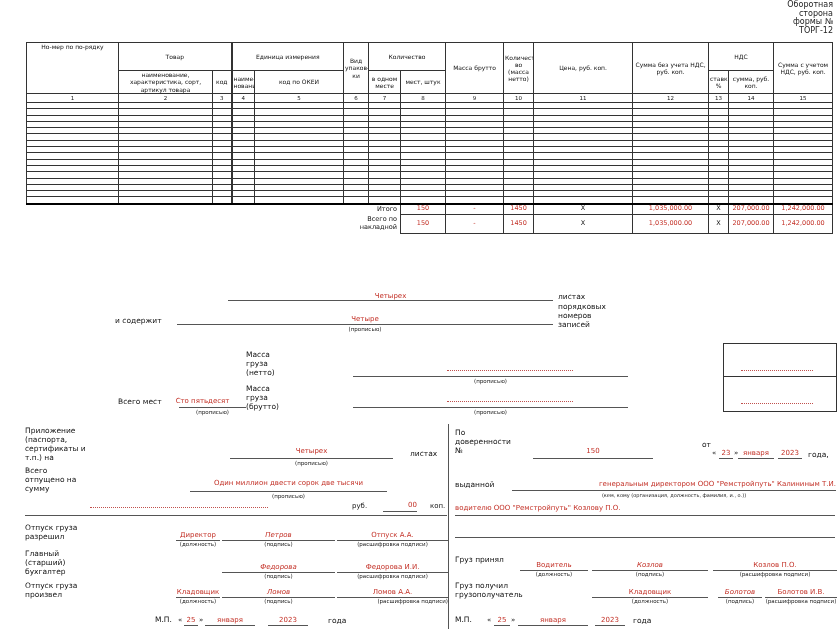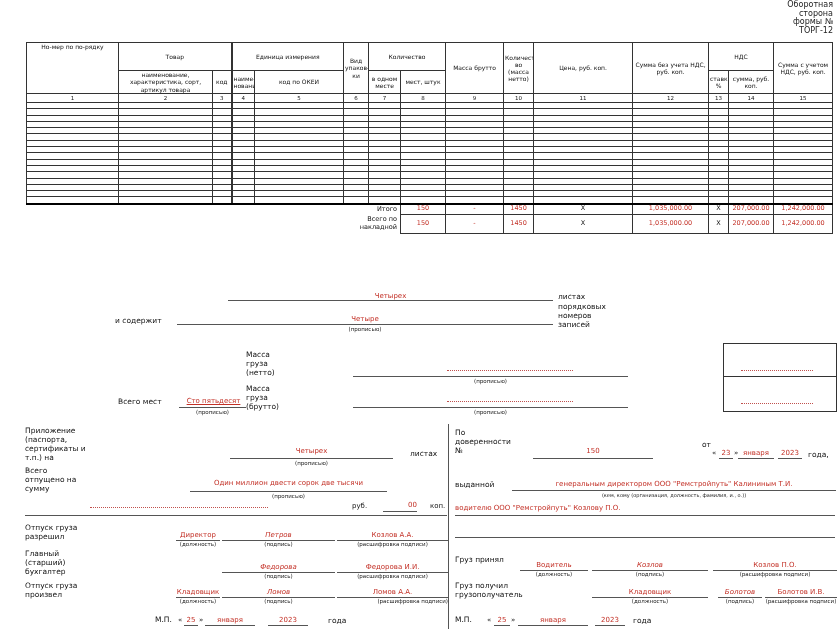--- a/index.html
+++ b/index.html
@@ -427,21 +427,21 @@
   <div class="fillred" style="left:177px;top:315px;width:376px;">Четыре</div>
   <div class="hline" style="left:177px;top:324px;width:376px;"></div>
   <div class="note-s" style="left:177px;top:327px;width:376px;">(прописью)</div>
 
   <div class="lbl" style="left:246px;top:350px;width:36px;">Масса груза (нетто)</div>
   <div class="dotline" style="left:447px;top:370px;width:126px;"></div>
   <div class="hline" style="left:353px;top:376px;width:275px;"></div>
   <div class="note-s" style="left:353px;top:379px;width:275px;">(прописью)</div>
 
   <div class="lbl" style="left:118px;top:397px;">Всего мест</div>
-  <div class="fillred" style="left:180px;top:397px;width:67px;text-decoration:underline;">Сто пятьдесят</div>
+  <div class="fillred" style="left:169px;top:397px;width:67px;">Сто пятьдесят</div>
   <div class="hline" style="left:179px;top:407px;width:67px;"></div>
   <div class="note-s" style="left:179px;top:410px;width:67px;">(прописью)</div>
 
   <div class="lbl" style="left:246px;top:384px;width:36px;">Масса груза (брутто)</div>
   <div class="dotline" style="left:447px;top:401px;width:126px;"></div>
   <div class="hline" style="left:353px;top:407px;width:275px;"></div>
   <div class="note-s" style="left:353px;top:410px;width:275px;">(прописью)</div>
 
   <div class="massbox">
     <div class="mcell first">
@@ -480,39 +480,39 @@
   <div class="fillred" style="left:719px;top:449px;width:14px;">23</div>
   <div class="hline" style="left:719px;top:458px;width:14px;"></div>
   <div class="lbl small7" style="left:734px;top:449px;">»</div>
   <div class="fillred" style="left:738px;top:449px;width:36px;">января</div>
   <div class="hline" style="left:738px;top:458px;width:36px;"></div>
   <div class="fillred" style="left:778px;top:449px;width:24px;">2023</div>
   <div class="hline" style="left:778px;top:458px;width:24px;"></div>
   <div class="lbl" style="left:808px;top:450px;">года,</div>
 
   <div class="lbl" style="left:455px;top:480px;">выданной</div>
-  <div class="fillred" style="left:512px;top:480px;width:324px;text-align:center;">генеральным директором ООО "Ремстройпуть" Калининым Т.И.</div>
+  <div class="fillred" style="left:512px;top:480px;width:324px;text-align:right;">генеральным директором ООО "Ремстройпуть" Калининым Т.И.</div>
   <div class="hline" style="left:512px;top:490px;width:324px;"></div>
   <div class="note-s" style="left:512px;top:493px;width:324px;font-size:5px;">(кем, кому (организация, должность, фамилия, и., о.))</div>
 
   <div class="fillred" style="left:455px;top:504px;width:380px;text-align:left;">водителю ООО "Ремстройпуть" Козлову П.О.</div>
   <div class="hline" style="left:455px;top:515px;width:380px;"></div>
   <div class="hline" style="left:455px;top:537px;width:380px;"></div>
 
   <div class="lbl" style="left:25px;top:523px;width:60px;">Отпуск груза разрешил</div>
   <div class="cell" style="left:176px;top:529px;width:44px;">
     <div class="line red">Директор</div>
     <div class="note">(должность)</div>
   </div>
   <div class="cell" style="left:222px;top:529px;width:113px;">
     <div class="line red script">Петров</div>
     <div class="note">(подпись)</div>
   </div>
   <div class="cell" style="left:337px;top:529px;width:111px;">
-    <div class="line red">Козлов А.А.</div>
+    <div class="line red">Отпуск А.А.</div>
     <div class="note">(расшифровка подписи)</div>
   </div>
 
   <div class="lbl" style="left:25px;top:549px;width:50px;">Главный (старший) бухгалтер</div>
   <div class="cell" style="left:222px;top:561px;width:113px;">
     <div class="line red script">Федорова</div>
     <div class="note">(подпись)</div>
   </div>
   <div class="cell" style="left:337px;top:561px;width:111px;">
     <div class="line red">Федорова И.И.</div>

